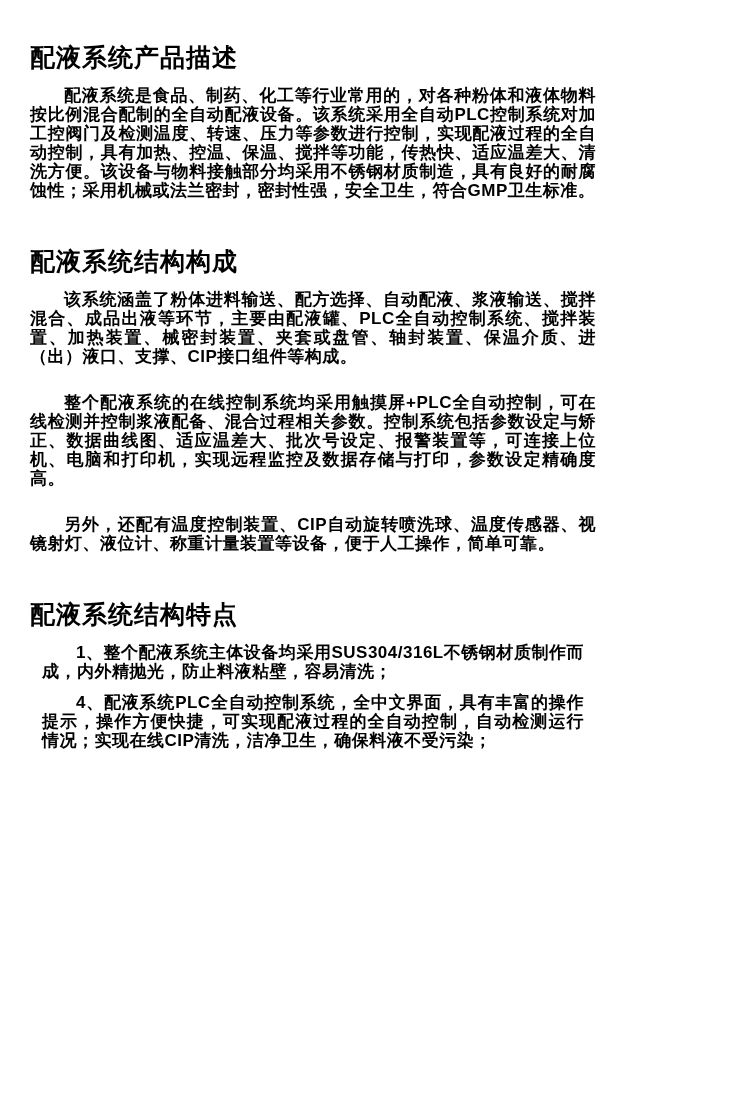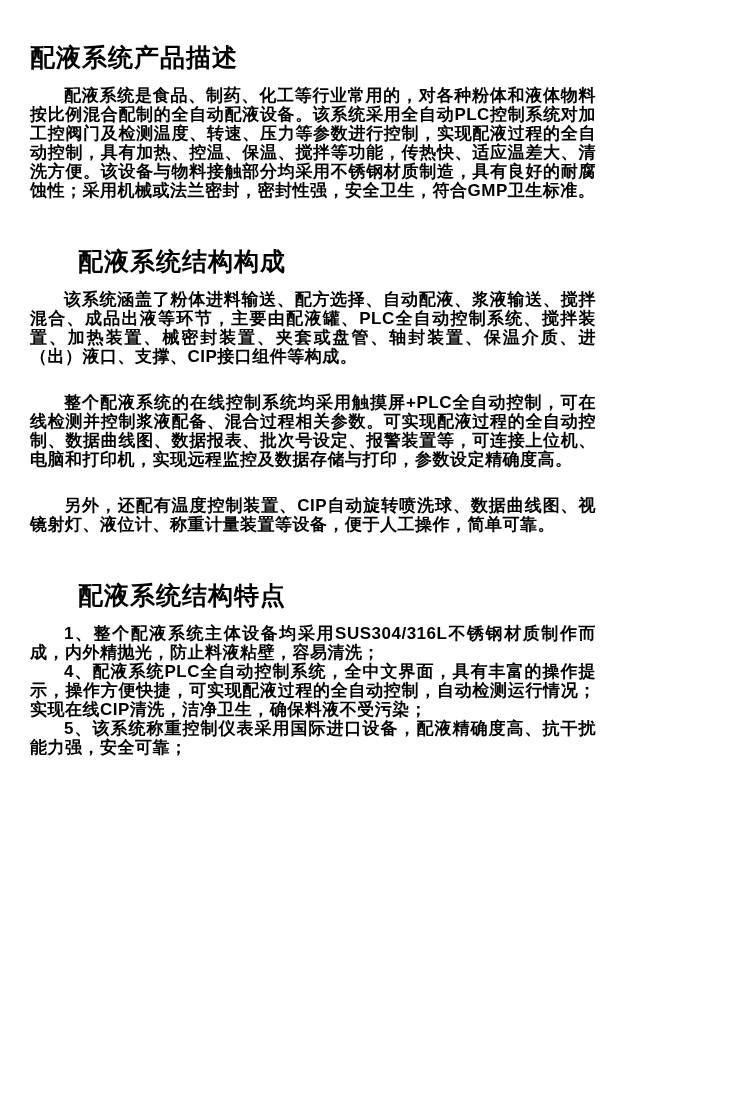--- a/index.html
+++ b/index.html
@@ -23,56 +23,54 @@
   }
   .section-heading {
     font-size: 25px;
     line-height: 30px;
     font-weight: 800;
     letter-spacing: 1px;
     margin: 0 0 14px 0;
   }
   section + section .section-heading {
     margin-top: 46px;
-    margin-left: 48px;
   }
   .para {
     font-size: 17px;
     line-height: 19px;
     text-align: justify;
     text-justify: inter-character;
     text-indent: 2em;
     letter-spacing: 0.5px;
     margin: 0 0 27px 0;
   }
   .para:last-child {
     margin-bottom: 0;
   }
   .feature {
-    margin: 0;
+    margin: 12px;
   }
 </style>
 </head>
 <body>
 
 <div class="doc">
 
   <section>
     <h1 class="section-heading">配液系统产品描述</h1>
     <p class="para">配液系统是食品、制药、化工等行业常用的，对各种粉体和液体物料按比例混合配制的全自动配液设备。该系统采用全自动PLC控制系统对加工控阀门及检测温度、转速、压力等参数进行控制，实现配液过程的全自动控制，具有加热、控温、保温、搅拌等功能，传热快、适应温差大、清洗方便。该设备与物料接触部分均采用不锈钢材质制造，具有良好的耐腐蚀性；采用机械或法兰密封，密封性强，安全卫生，符合GMP卫生标准。</p>
   </section>
 
   <section>
     <h1 class="section-heading">配液系统结构构成</h1>
     <p class="para">该系统涵盖了粉体进料输送、配方选择、自动配液、浆液输送、搅拌混合、成品出液等环节，主要由配液罐、PLC全自动控制系统、搅拌装置、加热装置、械密封装置、夹套或盘管、轴封装置、保温介质、进（出）液口、支撑、CIP接口组件等构成。</p>
-    <p class="para">整个配液系统的在线控制系统均采用触摸屏+PLC全自动控制，可在线检测并控制浆液配备、混合过程相关参数。可实现配液过程的全自动控制、数据曲线图、数据报表、批次号设定、报警装置等，可连接上位机、电脑和打印机，实现远程监控及数据存储与打印，参数设定精确度高。</p>
-    <p class="para">另外，还配有温度控制装置、CIP自动旋转喷洗球、数据曲线图、视镜射灯、液位计、称重计量装置等设备，便于人工操作，简单可靠。</p>
+    <p class="para">整个配液系统的在线控制系统均采用触摸屏+PLC全自动控制，可在线检测并控制浆液配备、混合过程相关参数。控制系统包括参数设定与矫正、数据曲线图、适应温差大、批次号设定、报警装置等，可连接上位机、电脑和打印机，实现远程监控及数据存储与打印，参数设定精确度高。</p>
+    <p class="para">另外，还配有温度控制装置、CIP自动旋转喷洗球、温度传感器、视镜射灯、液位计、称重计量装置等设备，便于人工操作，简单可靠。</p>
   </section>
 
   <section>
     <h1 class="section-heading">配液系统结构特点</h1>
     <p class="para feature">1、整个配液系统主体设备均采用SUS304/316L不锈钢材质制作而成，内外精抛光，防止料液粘壁，容易清洗；</p>
     <p class="para feature">4、配液系统PLC全自动控制系统，全中文界面，具有丰富的操作提示，操作方便快捷，可实现配液过程的全自动控制，自动检测运行情况；实现在线CIP清洗，洁净卫生，确保料液不受污染；</p>
-    <p class="para feature">5、该系统称重控制仪表采用国际进口设备，配液精确度高、抗干扰能力强，安全可靠；</p>
 
   </section>
 
 </div>
 
 </body></html>

